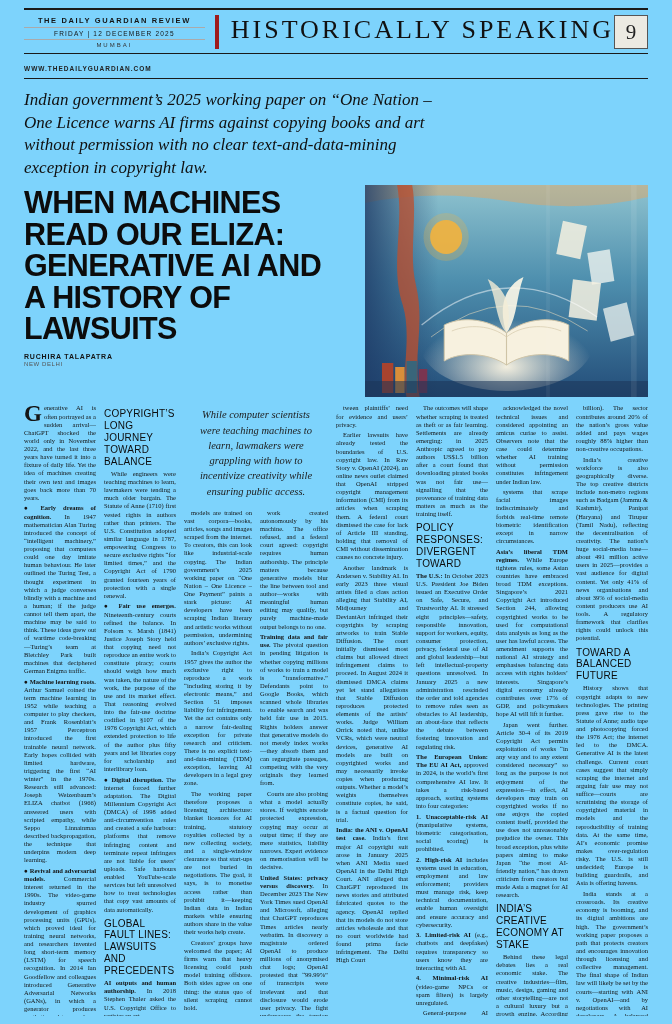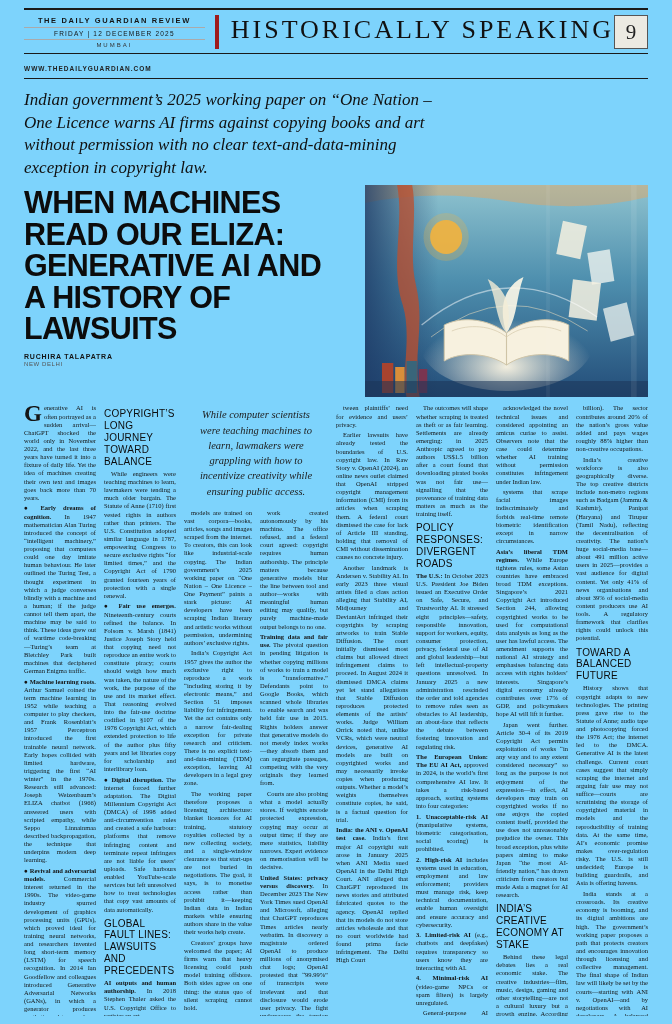--- a/index.html
+++ b/index.html
@@ -157,21 +157,21 @@
       </div>
     </div>
     <div class="col">
         <p class="body-para">tween plaintiffs’ need for evidence and users’ privacy.</p>
         <p class="body-para">Earlier lawsuits have already tested the boundaries of U.S. copyright law. In Raw Story v. OpenAI (2024), an online news outlet claimed that OpenAI stripped copyright management information (CMI) from its articles when scraping them. A federal court dismissed the case for lack of Article III standing, holding that removal of CMI without dissemination causes no concrete injury.</p>
         <p class="body-para">Another landmark is Andersen v. Stability AI. In early 2023 three visual artists filed a class action alleging that Stability AI, Midjourney and DeviantArt infringed their copyrights by scraping artworks to train Stable Diffusion. The court initially dismissed most claims but allowed direct infringement claims to proceed. In August 2024 it dismissed DMCA claims yet let stand allegations that Stable Diffusion reproduces protected elements of the artists’ works. Judge William Orrick noted that, unlike VCRs, which were neutral devices, generative AI models are built on copyrighted works and may necessarily invoke copies when producing outputs. Whether a model’s weights themselves constitute copies, he said, is a factual question for trial.</p>
         <p class="body-para lead-para"><strong>India: the ANI v. OpenAI test case. </strong>India’s first major AI copyright suit arose in January 2025 when ANI Media sued OpenAI in the Delhi High Court. ANI alleged that ChatGPT reproduced its news stories and attributed fabricated quotes to the agency. OpenAI replied that its models do not store articles wholesale and that no court worldwide had found prima facie infringement. The Delhi High Court</p>
       </div>
     <div class="col">
         <p class="body-para">The outcomes will shape whether scraping is treated as theft or as fair learning. Settlements are already emerging: in 2025 Anthropic agreed to pay authors US$1.5 billion after a court found that downloading pirated books was not fair use—signalling that the provenance of training data matters as much as the training itself.</p>
-        <h3 class="col-heading">POLICY RESPONSES: DIVERGENT ROADS</h3>
+        <h3 class="col-heading">POLICY RESPONSES: DIVERGENT TOWARD</h3>
         <p class="body-para lead-para"><strong>The U.S.: </strong>In October 2023 U.S. President Joe Biden issued an Executive Order on Safe, Secure, and Trustworthy AI. It stressed eight principles—safety, responsible innovation, support for workers, equity, consumer protection, privacy, federal use of AI and global leadership—but left intellectual-property questions unresolved. In January 2025 a new administration rescinded the order and told agencies to remove rules seen as obstacles to AI leadership, an about-face that reflects the debate between fostering innovation and regulating risk.</p>
         <p class="body-para lead-para"><strong>The European Union: The EU AI Act, </strong>approved in 2024, is the world’s first comprehensive AI law. It takes a risk-based approach, sorting systems into four categories:</p>
         <p class="body-para lead-para"><strong>1. Unacceptable-risk AI </strong>(manipulative systems, biometric categorisation, social scoring) is prohibited.</p>
         <p class="body-para lead-para"><strong>2. High-risk AI </strong>includes systems used in education, employment and law enforcement; providers must manage risk, keep technical documentation, enable human oversight and ensure accuracy and cybersecurity.</p>
         <p class="body-para lead-para"><strong>3. Limited-risk AI </strong>(e.g., chatbots and deepfakes) requires transparency so users know they are interacting with AI.</p>
         <p class="body-para lead-para"><strong>4. Minimal-risk AI </strong>(video-game NPCs or spam filters) is largely unregulated.</p>
         <p class="body-para">General-purpose AI providers must document training data, comply with EU copyright law and publish summaries of their datasets. The act also bans AI</p>
       </div>
     <div class="col">
         <p class="body-para">acknowledged the novel technical issues and considered appointing an amicus curiae to assist. Observers note that the case could determine whether AI training without permission constitutes infringement under Indian law.</p>

